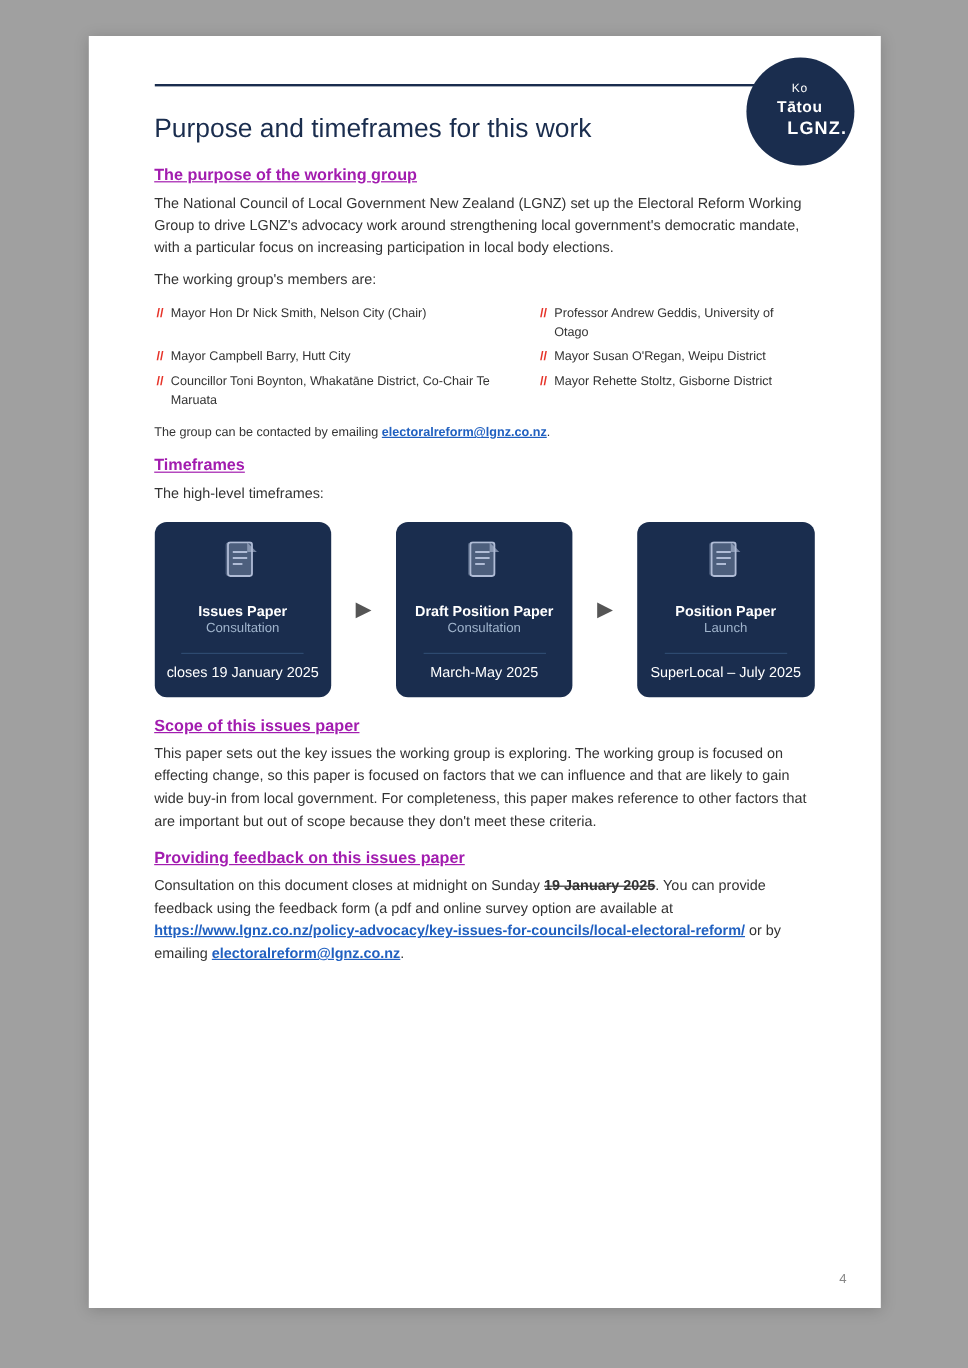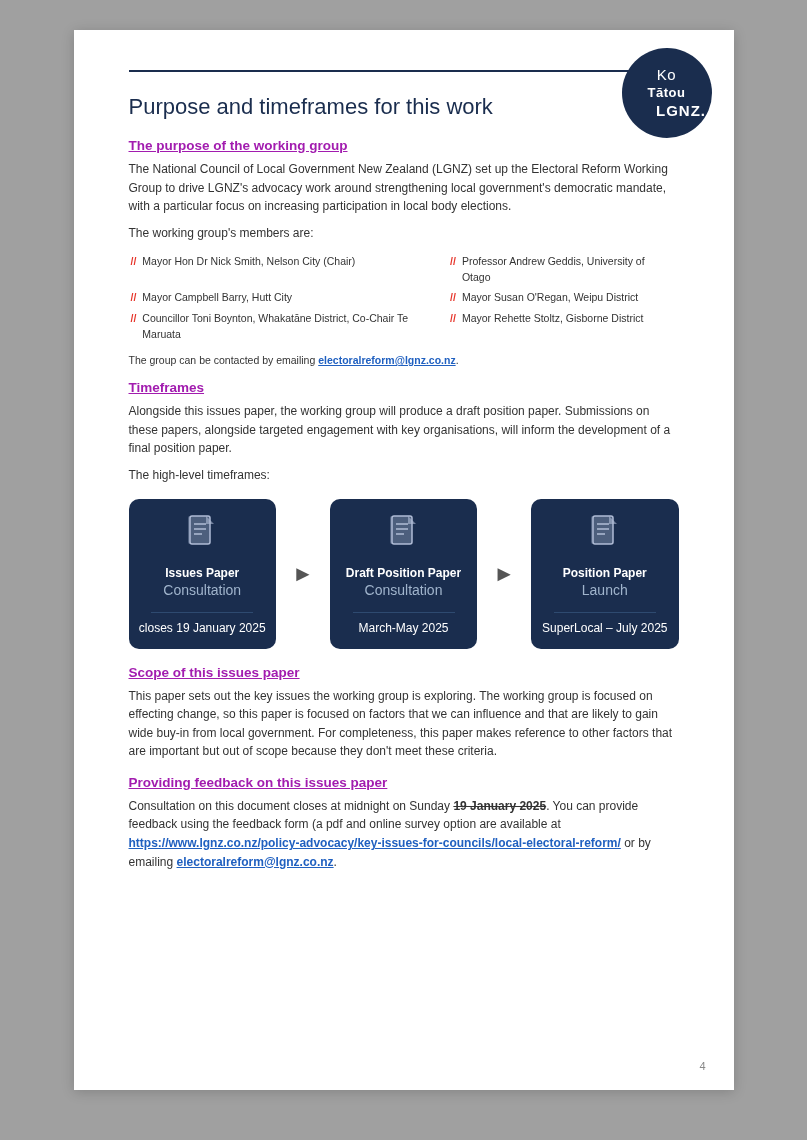--- a/index.html
+++ b/index.html
@@ -32,21 +32,21 @@
       flex-direction: column;
       align-items: center;
       justify-content: center;
       color: #fff;
       font-size: 11px;
       font-weight: bold;
       line-height: 1.3;
       text-align: center;
       letter-spacing: 0.5px;
     }
-    .logo-circle .logo-ko { font-size: 15px; font-weight: normal; }
+    .logo-circle .logo-ko { font-size: 10px; font-weight: normal; }
     .logo-circle .logo-tatou { font-size: 13px; font-weight: bold; }
     .logo-circle .logo-lgnz { font-size: 15px; font-weight: bold; letter-spacing: 1px; margin-left: 29px; }
     .top-line {
       width: 100%;
       height: 2px;
       background: #1a2d4e;
       margin-bottom: 22px;
     }
     .page-title {
       font-size: 22px;
@@ -129,21 +129,21 @@
       margin-bottom: 8px;
     }
     .tl-title {
       font-size: 12px;
       font-weight: bold;
       color: #fff;
       text-align: center;
       margin-bottom: 2px;
     }
     .tl-sub {
-      font-size: 14px;
+      font-size: 11px;
       color: #a0b4cc;
       text-align: center;
       margin-bottom: 8px;
     }
     .tl-date {
       font-size: 12px;
       color: #fff;
       text-align: left;
       margin-top: 2px;
     }
@@ -203,21 +203,20 @@
         <td>Mayor Rehette Stoltz, Gisborne District</td>
       </tr>
     </tbody>
   </table>
 
   <p class="contact-text">
     <span>The group can be contacted by emailing </span><a class="contact-link">electoralreform@lgnz.co.nz</a><span>.</span>
   </p>
 
   <div class="section-heading">Timeframes</div>
-  <p class="body-text">Alongside this issues paper, the working group will produce a draft position paper. Submissions on these papers, alongside targeted engagement with key organisations, will inform the development of a final position paper.</p>
   <p class="body-text">The high-level timeframes:</p>
 
   <div class="timeline-container">
 
     <div class="timeline-box">
       <div class="tl-icon">
         <svg width="32" height="36" viewBox="0 0 32 36" fill="none">
           <rect x="2" y="1" width="22" height="28" rx="2" fill="#b0bcd6" opacity="0.35"></rect>
           <rect x="4" y="1" width="20" height="28" rx="2" stroke="#b0bcd6" stroke-width="1.5" fill="none"></rect>
           <line x1="8" y1="9" x2="20" y2="9" stroke="#b0bcd6" stroke-width="1.5"></line>

